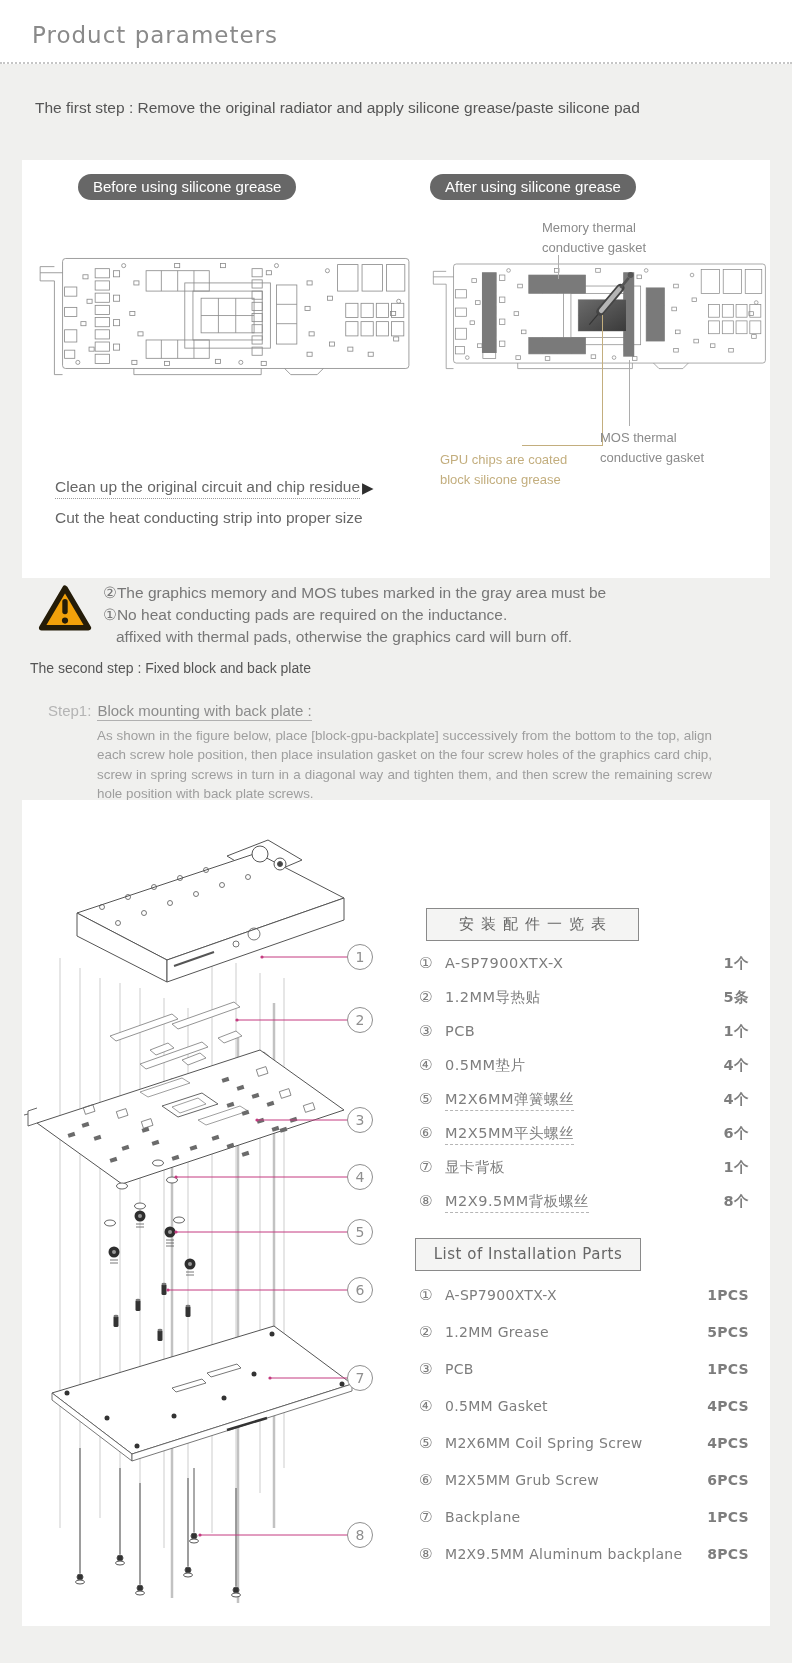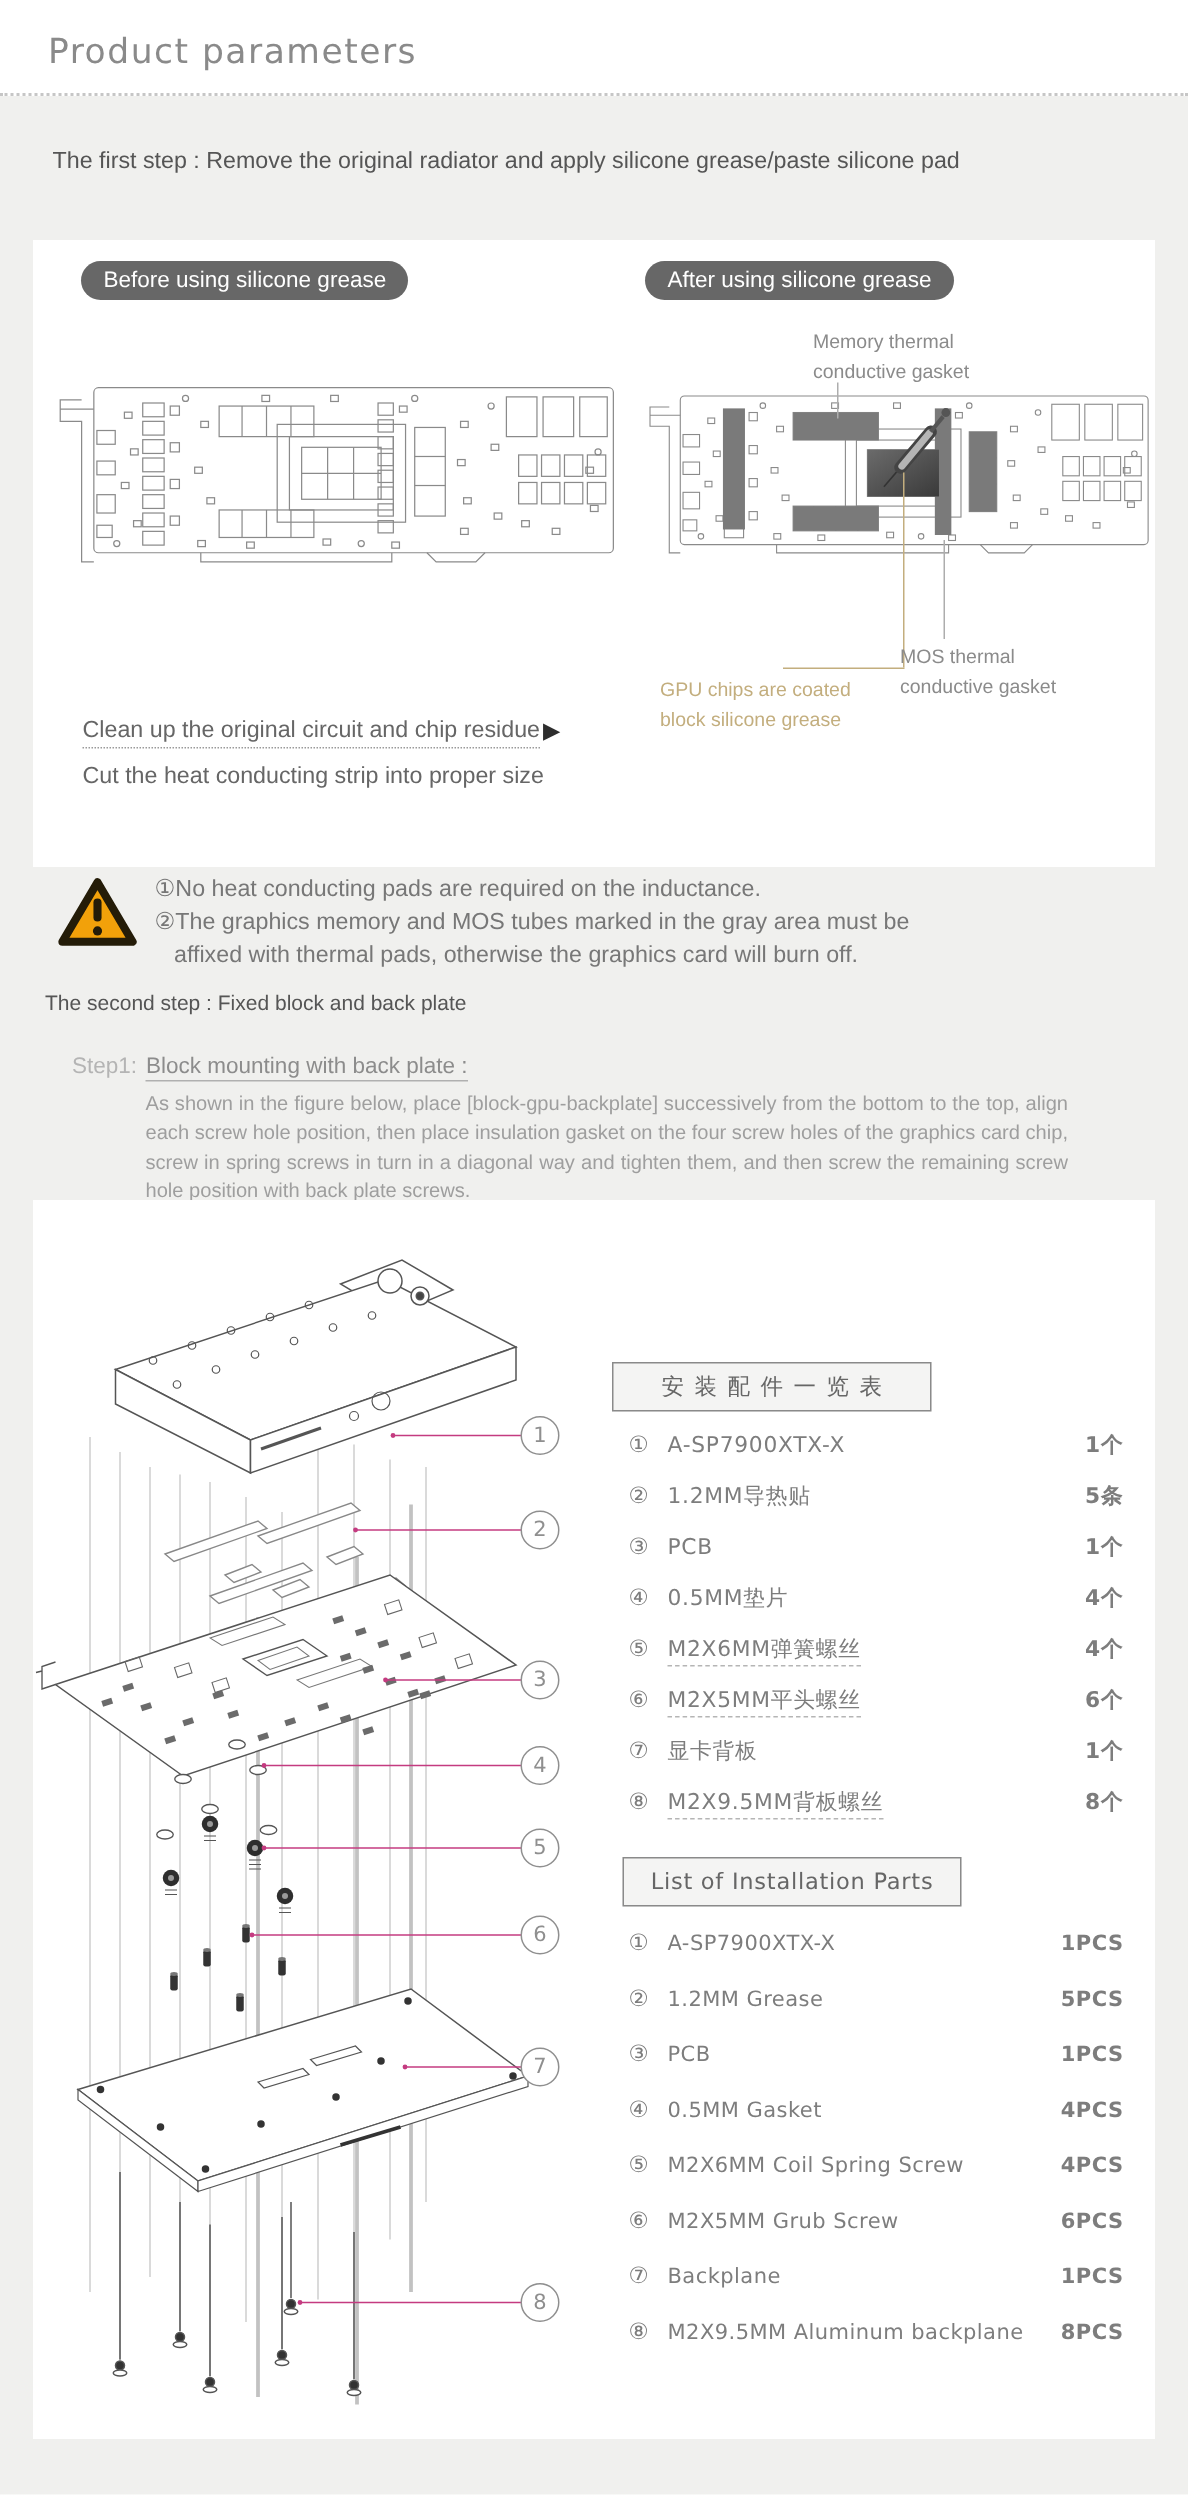--- a/index.html
+++ b/index.html
@@ -45,21 +45,21 @@
   .step1-row .lbl{color:#b4b4b4;margin-right:6px;}
   .step1-row .ttl{color:#8c8c8c;border-bottom:1px solid #b0b0b0;padding-bottom:1px;}
   .step1-body{position:absolute;left:97px;top:726px;width:615px;font-size:13.4px;color:var(--txt-light);
     line-height:1.45;text-align:justify;}
   .exploded{position:absolute;left:0;top:28px;width:370px;height:780px;}
   .callout{position:absolute;left:325px;width:26px;height:26px;border:1.5px solid #8f8f8f;border-radius:50%;
     color:#8f8f8f;font-size:14px;background:#fff;display:flex;align-items:center;justify-content:center;
     font-family:"DejaVu Sans",sans-serif;}
   .tbl-head{position:absolute;border:1px solid #8a8a8a;background:#f4f4f3;text-align:center;color:#666;
     font-family:"DejaVu Sans",sans-serif;}
-  #cnHead{left:386px;top:108px;width:213px;height:33px;line-height:31px;font-size:15px;letter-spacing:7px;
+  #cnHead{left:404px;top:108px;width:213px;height:33px;line-height:31px;font-size:15px;letter-spacing:7px;
     padding-left:7px;}
   #enHead{left:393px;top:438px;width:226px;height:33px;line-height:31px;font-size:15px;letter-spacing:0.5px;}
   .rows{position:absolute;left:397px;width:330px;}
   #cnRows{top:154px;}
   #enRows{top:486px;}
   .prow{display:flex;align-items:baseline;color:var(--txt-mid);font-family:"DejaVu Sans",sans-serif;}
   #cnRows .prow{height:34px;font-size:14.5px;letter-spacing:0.5px;}
   #enRows .prow{height:37px;font-size:14px;letter-spacing:0.3px;}
   .prow .num{width:26px;flex:0 0 26px;font-size:15px;}
   .prow .nm{flex:1;}
@@ -71,21 +71,21 @@
 <body>
 
 <div class="page">
   <div class="page-title">Product parameters</div>
   <div class="top-sep"></div>
   <div class="content-bg"></div>
 
   <div class="intro">The first step : Remove the original radiator and apply silicone grease/paste silicone pad</div>
 
   <div class="white-box" id="box1">
-    <div class="pill" style="left:32px">Before using silicone grease</div>
+    <div class="pill" style="left:56px">Before using silicone grease</div>
     <div class="pill" style="left:408px">After using silicone grease</div>
 
     <svg class="pcb-svg" style="left:10px;top:90px;width:382px;height:128px" viewBox="0 0 375 125">
       <g id="pcbBase" fill="none" stroke="#8a8a8a" stroke-width="0.8">
         <rect x="30" y="8" width="340" height="108" rx="3"></rect>
         <path d="M100,116 v6 h125 v-6 M248,116 l6,6 h26 l6,-6"></path>
         <path d="M30,22 h-22 v8 h14 v92 h8 M8,22 v-6 h14"></path>
         <rect x="32" y="36" width="12" height="9"></rect>
           <rect x="32" y="56" width="12" height="9"></rect>
         <rect x="32" y="78" width="12" height="12"></rect>
@@ -226,22 +226,22 @@
     </div>
     <div class="cleanup2">Cut the heat conducting strip into proper size</div>
   </div>
 
   <svg class="warn-icon" width="54" height="50" viewBox="0 0 60 54">
     <polygon points="30,5 56,49 4,49" fill="#f2a10a" stroke="#241c08" stroke-width="6" stroke-linejoin="round"></polygon>
     <rect x="27" y="17" width="6" height="17" rx="3" fill="#241c08"></rect>
     <circle cx="30" cy="41" r="3.4" fill="#241c08"></circle>
   </svg>
   <div class="warning">
+    <div>②The graphics memory and MOS tubes marked in the gray area must be</div>
     <div>①No heat conducting pads are required on the inductance.</div>
-    <div>②The graphics memory and MOS tubes marked in the gray area must be</div>
     <div class="indent">affixed with thermal pads, otherwise the graphics card will burn off.</div>
   </div>
 
   <div class="step2-head">The second step : Fixed block and back plate</div>
   <div class="step1-row">
     <span class="lbl">Step1:</span><span class="ttl">Block mounting with back plate : </span>
   </div>
   <div class="step1-body">As shown in the figure below, place [block-gpu-backplate] successively from the bottom to the top, align each screw hole position, then place insulation gasket on the four screw holes of the graphics card chip, screw in spring screws in turn in a diagonal way and tighten them, and then screw the remaining screw hole position with back plate screws.</div>
 
   <div class="white-box" id="box2">

